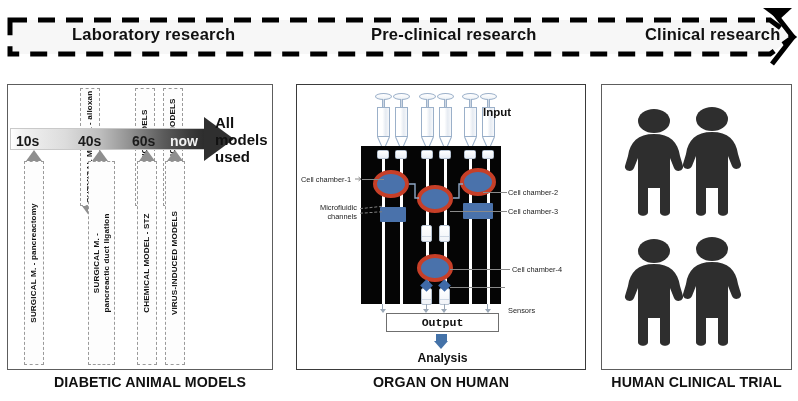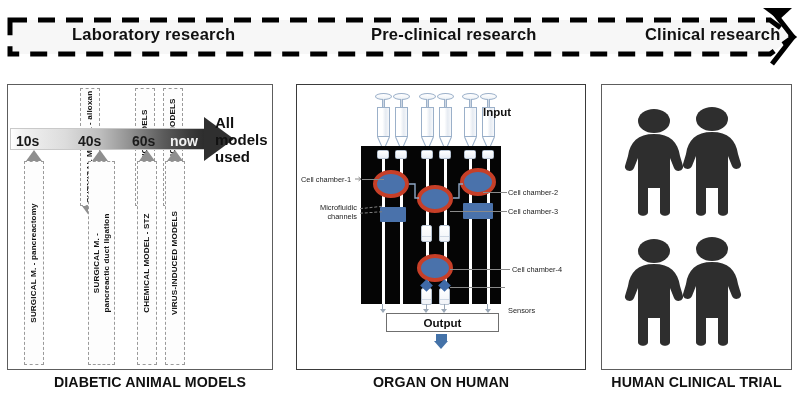--- a/index.html
+++ b/index.html
@@ -151,21 +151,21 @@
   .lead-dash { position: absolute; height: 0; border-top: 1px dashed #7e7e7e; }
 
   .input-text {
     position: absolute; left: 483px; top: 106px;
     font-size: 11.5px; font-weight: bold; color: #111;
   }
   .outbox {
     position: absolute; left: 386px; top: 313px; width: 113px; height: 19px;
     border: 1.3px solid #6f6f6f; background: #fff;
     font-size: 11.6px; font-weight: bold; color: #111;
-    display: flex; align-items: center; justify-content: center;
+    display: flex; align-items: center; justify-content: center; font-family: Liberation Mono, monospace;
   }
   .outarrow-stem {
     position: absolute; left: 436px; top: 334px; width: 11px; height: 8px; background: #4472a8;
   }
   .outarrow-head {
     position: absolute; left: 434px; top: 341px; width: 0; height: 0;
     border-left: 7.5px solid transparent; border-right: 7.5px solid transparent;
     border-top: 8px solid #4472a8;
   }
   .analysis {
@@ -340,20 +340,21 @@
   <div class="downarrow" style="left:425.5px; top:304px; height:6px;"></div>
   <div class="downarrow-head" style="left:423px; top:309px;"></div>
   <div class="downarrow" style="left:443.5px; top:304px; height:6px;"></div>
   <div class="downarrow-head" style="left:441px; top:309px;"></div>
   <div class="downarrow" style="left:487px; top:304px; height:6px;"></div>
   <div class="downarrow-head" style="left:484.5px; top:309px;"></div>
 
   <div class="outbox">Output</div>
   <div class="outarrow-stem"></div>
   <div class="outarrow-head"></div>
+  <div class="analysis">Analysis</div>
 
   <div class="chip-label" style="left:301px; top:175px;">Cell chamber-1</div>
   <div class="lead" style="left:362px; top:179px; width:22px;"></div>
   <svg style="position:absolute; left:355px; top:175px; width:8px; height:8px;" viewBox="0 0 8 8">
       <path d="M0 4 L6 4 M3.5 2 L6 4 L3.5 6" fill="none" stroke="#8a8a8a" stroke-width="1"></path>
     </svg>
 
   <div class="chip-label two" style="left:303px; top:203px;">Microfluidic channels</div>
   <div class="lead-dash" style="left:360px; top:207px; width:22px; transform:rotate(-6deg);"></div>
   <div class="lead-dash" style="left:360px; top:212px; width:22px; transform:rotate(-4deg);"></div>

